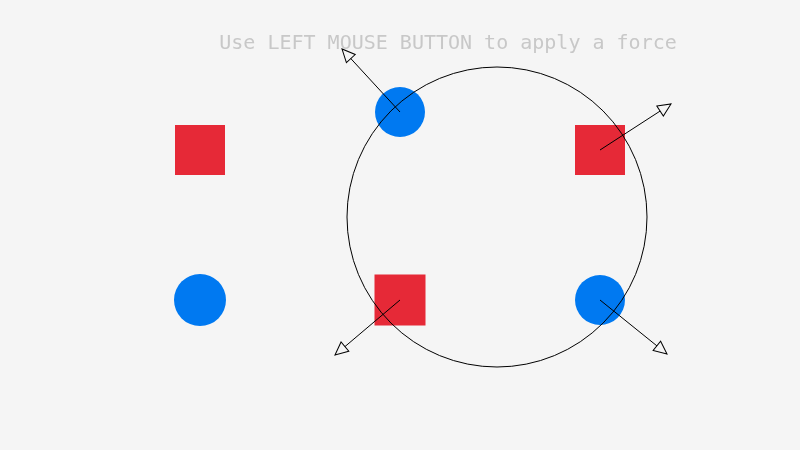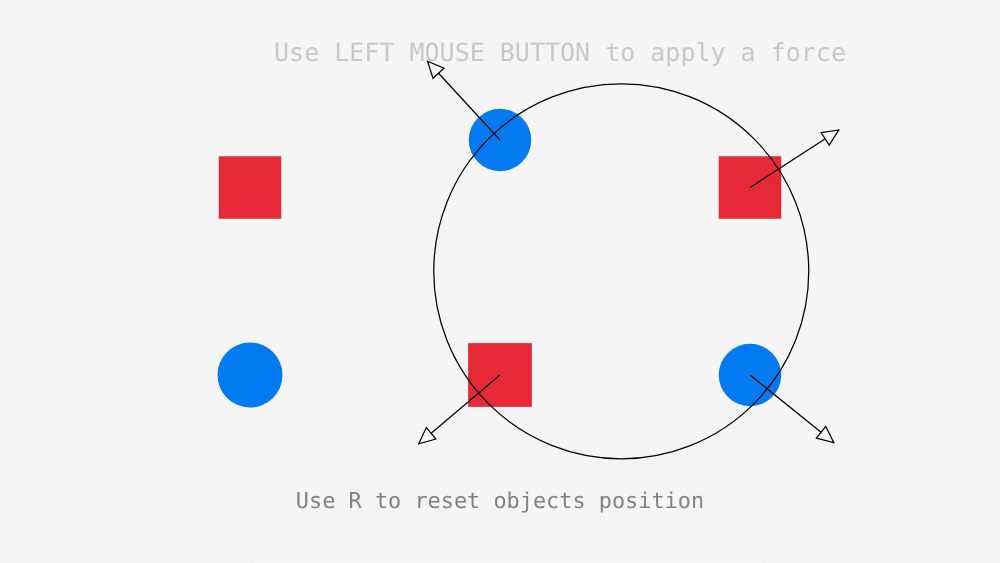--- a/index.html
+++ b/index.html
@@ -36,21 +36,20 @@
     left: 0;
   }
 </style>
 </head>
 <body>
 
 <div class="stage" style="width: 800px; height: 450px; background: rgb(245, 245, 245);">
 
   <div class="hint hint-top" style="color: rgb(200, 200, 200);">Use LEFT MOUSE BUTTON to apply a force</div>
 
-  <div class="hint hint-bottom" style="color: rgb(130, 130, 130);">Use R to reset objects position</div>
 
   <svg class="scene" id="scene-svg" width="800" height="450" viewBox="0 0 800 450">
     <defs>
       <marker id="arrowhead" markerUnits="userSpaceOnUse" markerWidth="18" markerHeight="16" refX="14" refY="7" orient="auto">
         <path id="arrowhead-path" d="M1,1 L14,7 L1,13 Z" fill="#f5f5f5" stroke="#000000" stroke-width="1"></path>
       </marker>
     </defs>
     <g id="objects-layer">
         <rect x="175" y="125" width="50" height="50" fill="#e62937"></rect>
         <rect x="575" y="125" width="50" height="50" fill="#e62937"></rect>

